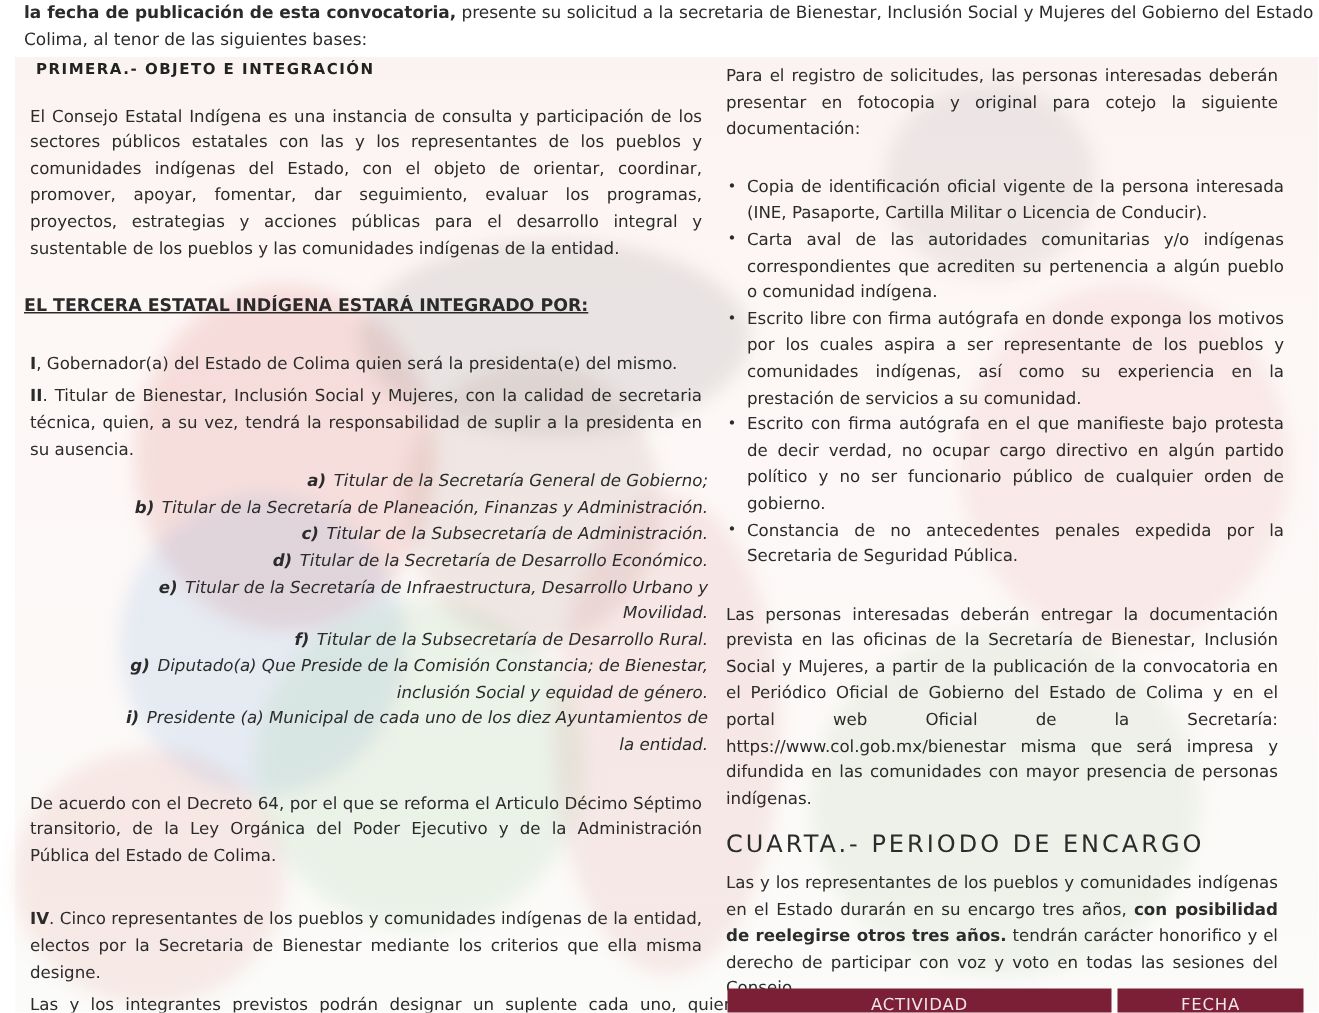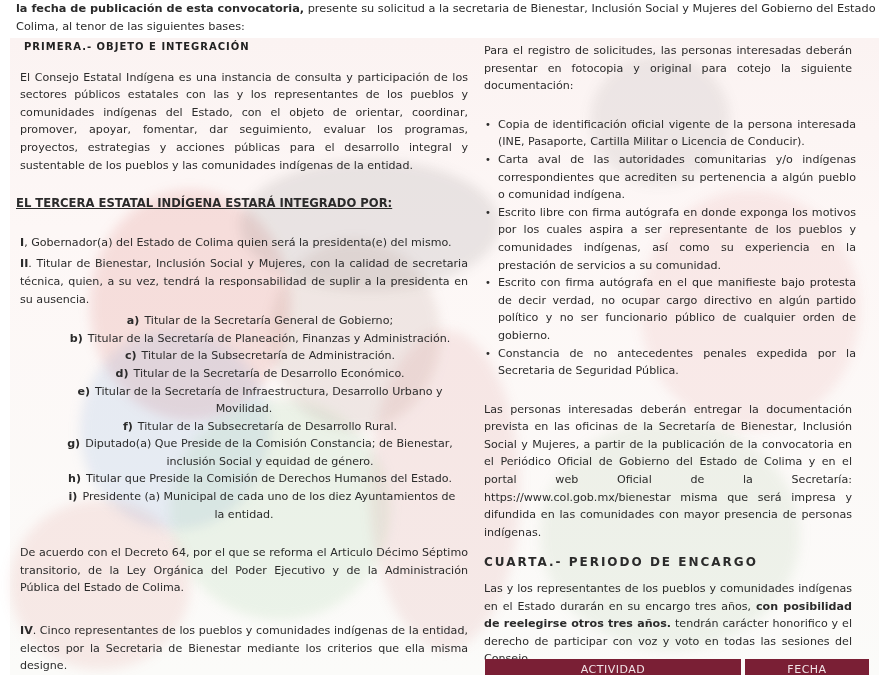--- a/index.html
+++ b/index.html
@@ -37,27 +37,27 @@
   .right .section-title { margin-left: 12px; }
 
   p { margin: 4px; }
   .gap { height: 17px; }
   .underline-title { font-weight: bold; text-decoration: underline; font-size: 11.6px; }
 
   .roman { font-weight: bold; }
   .vocal { padding-left: 32px; text-indent: 0; }
   .vocal .lt { font-weight: bold; margin-right: 5px; }
   .vocal.cont { padding-left: 52px; }
-  .flow { text-align: center; }
+  .flow { text-align: right; font-style: italic; }
 
   ul.docs { margin: 0; padding-left: 18px; list-style: none; }
   ul.docs li { position: relative; padding-left: 0; }
   ul.docs li::before { content: "•"; position: absolute; left: -13px; top: 0; font-size: 10px; }
 
-  .cuarta-title { font-weight: bold; letter-spacing: 2px; font-size: 12px; margin: 13px 0 8px 4px; }
+  .cuarta-title { font-weight: normal; letter-spacing: 2px; font-size: 16px; margin: 13px 0 8px 4px; }
   .table-head { position: absolute; left: 485px; top: 659px; width: 388px; height: 20px; display: flex; gap: 4px; }
   .th { background: #7a1f35; color: #f2e5e8; font-size: 11px; letter-spacing: 0.5px; display: flex; align-items: center; justify-content: center; height: 20px; }
   .th.act { width: 256px; }
   .th.fecha { width: 124px; }
 </style>
 </head>
 <body>
 
 <div class="bg">
   <div class="band"></div>
@@ -92,21 +92,20 @@
 
     <div class="vocal flow"><span class="lt">a)</span><span>Titular de la Secretaría General de Gobierno;</span></div>
     <div class="vocal flow"><span class="lt">b)</span><span>Titular de la Secretaría de Planeación, Finanzas y Administración.</span></div>
     <div class="vocal flow"><span class="lt">c)</span><span>Titular de la Subsecretaría de Administración.</span></div>
     <div class="vocal flow"><span class="lt">d)</span><span>Titular de la Secretaría de Desarrollo Económico.</span></div>
     <div class="vocal flow"><span class="lt">e)</span><span>Titular de la Secretaría de Infraestructura, Desarrollo Urbano y</span></div>
     <div class="flow">Movilidad.</div>
     <div class="vocal flow"><span class="lt">f)</span><span>Titular de la Subsecretaría de Desarrollo Rural.</span></div>
     <div class="vocal flow"><span class="lt">g)</span><span>Diputado(a) Que Preside de la Comisión Constancia; de Bienestar,</span></div>
     <div class="vocal cont flow">inclusión Social y equidad de género.</div>
-    <div class="vocal flow"><span class="lt">h)</span><span>Titular que Preside la Comisión de Derechos Humanos del Estado.</span></div>
     <div class="vocal flow" style="padding-left:36px"><span class="lt">i)</span><span>Presidente (a) Municipal de cada uno de los diez Ayuntamientos de</span></div>
     <div class="flow">la entidad.</div>
 
     <div class="gap"></div>
     <p>De acuerdo con el Decreto 64, por el que se reforma el Articulo Décimo Séptimo transitorio, de la Ley Orgánica del Poder Ejecutivo y de la Administración Pública del Estado de Colima.</p>
     <div class="gap"></div>
     <p><span class="roman">IV</span><span>. Cinco representantes de los pueblos y comunidades indígenas de la entidad, electos por la Secretaria de Bienestar mediante los criterios que ella misma designe.</span></p>
     <p style="white-space:nowrap; text-align:left; word-spacing:4px;">Las y los integrantes previstos podrán designar un suplente cada uno, quien</p>
   </div>
 

